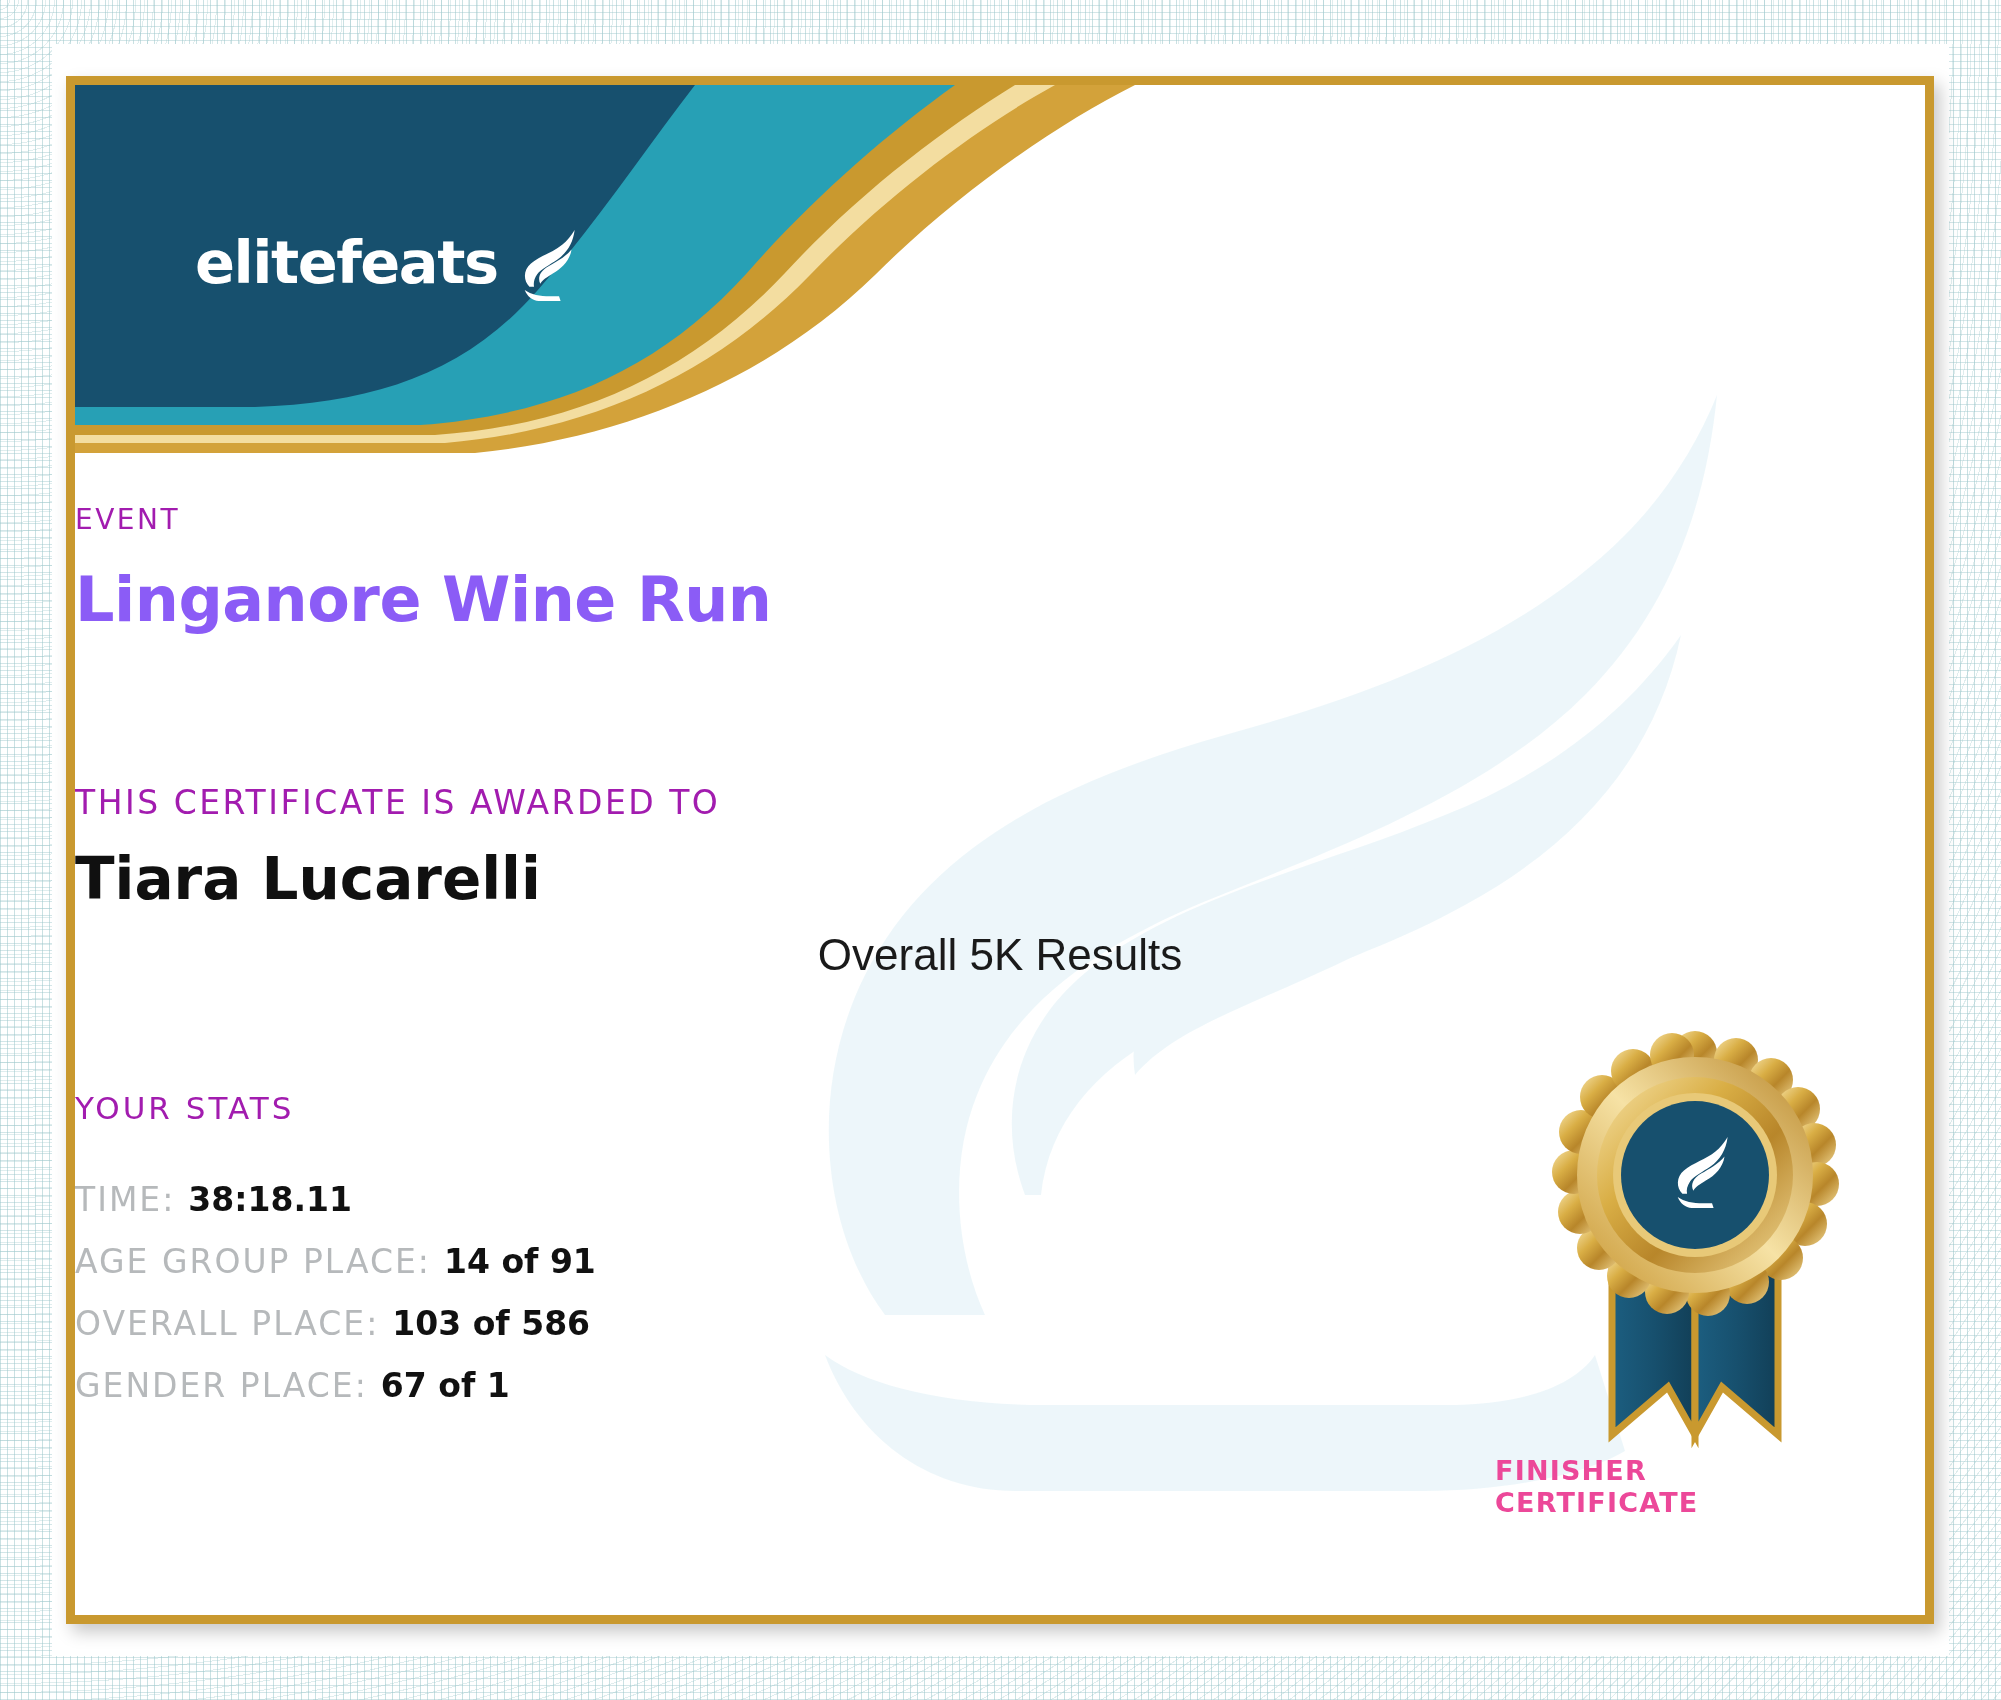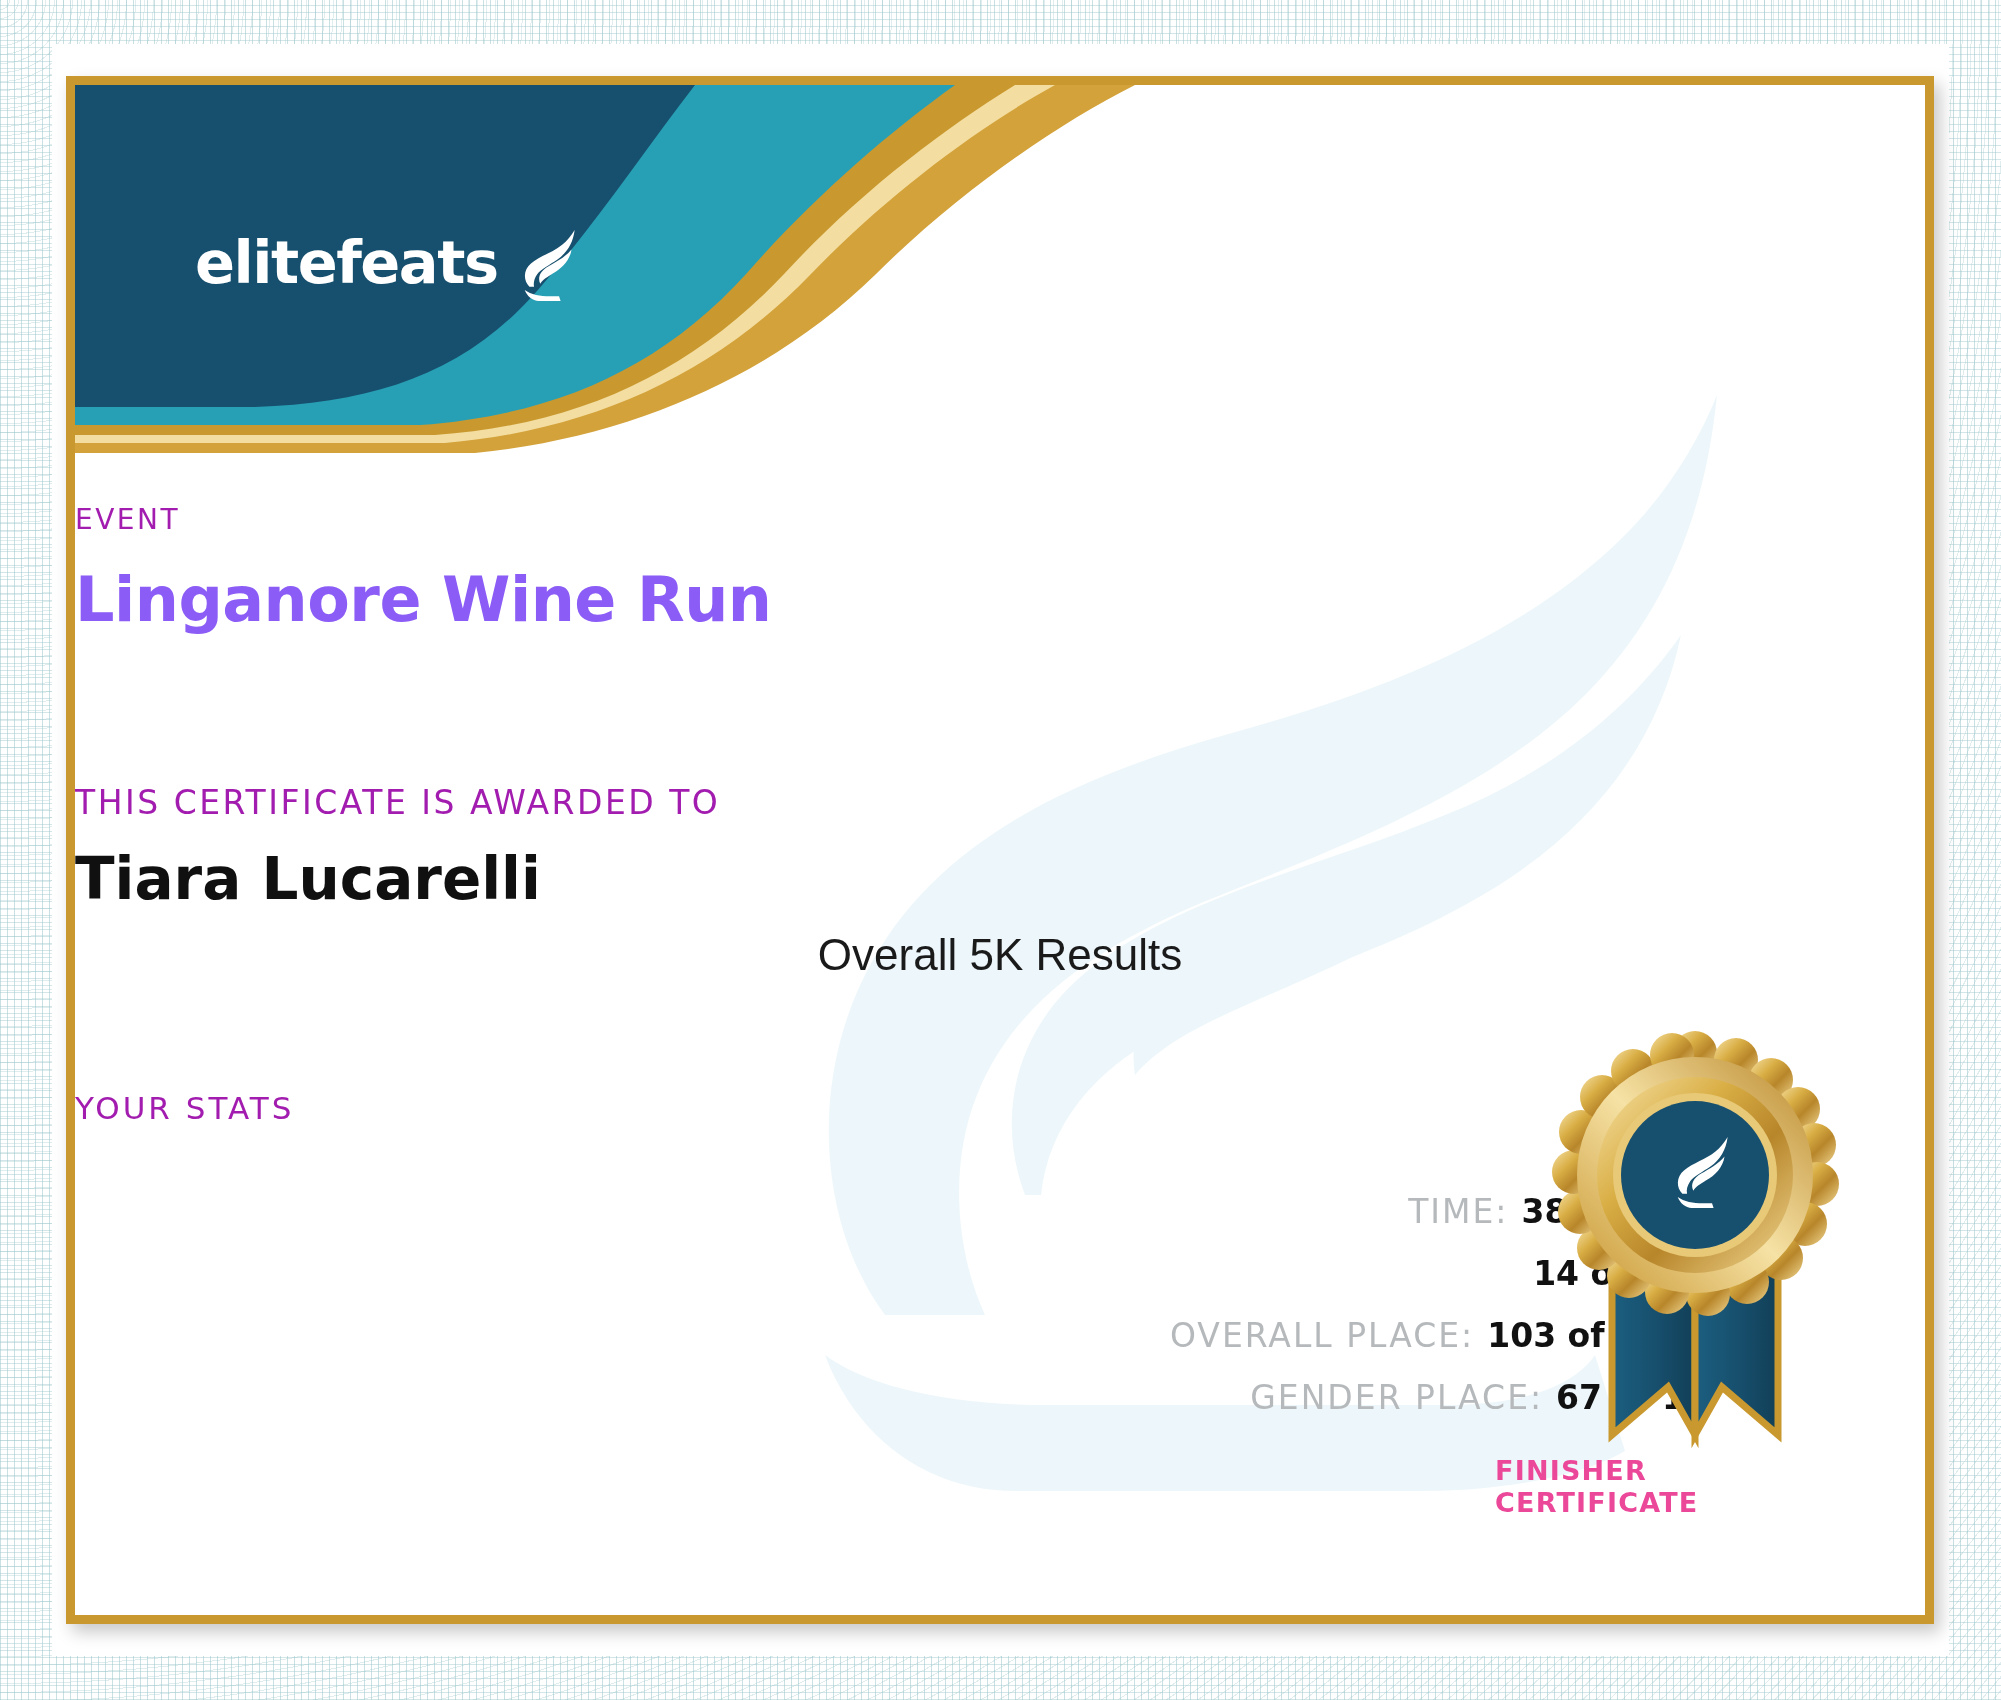--- a/index.html
+++ b/index.html
@@ -133,25 +133,23 @@
 
   
   .stats {
     position: absolute;
     left: 0;
     top: 1095px;
     width: 1610px;
   }
   .stat-row {
     display: flex;
-    justify-content: flex-end;
     align-items: baseline;
     margin-bottom: 23px;
     padding-right: 0;
-    margin-top: 12px;
   }
   .stat-key {
     color: #b6b9bb;
     font-size: 33px;
     letter-spacing: 2px;
     font-family: "DejaVu Sans", sans-serif;
   }
   .stat-val {
     color: #111111;
     font-size: 33px;
@@ -228,20 +226,21 @@
       <div class="subtitle">Overall 5K Results</div>
 
       <div class="label-sm stats-label">YOUR STATS</div>
 
       <div class="stats">
         <div class="stat-row">
           <span class="stat-key">TIME:</span>
           <span class="stat-val">38:18.11</span>
         </div>
         <div class="stat-row">
+          <span class="stat-key">AGE GROUP PLACE:</span>
           <span class="stat-val">14 of 91</span>
         </div>
         <div class="stat-row">
           <span class="stat-key">OVERALL PLACE:</span>
           <span class="stat-val">103 of 586</span>
         </div>
         <div class="stat-row">
           <span class="stat-key">GENDER PLACE:</span>
           <span class="stat-val">67 of 1</span>
         </div>

